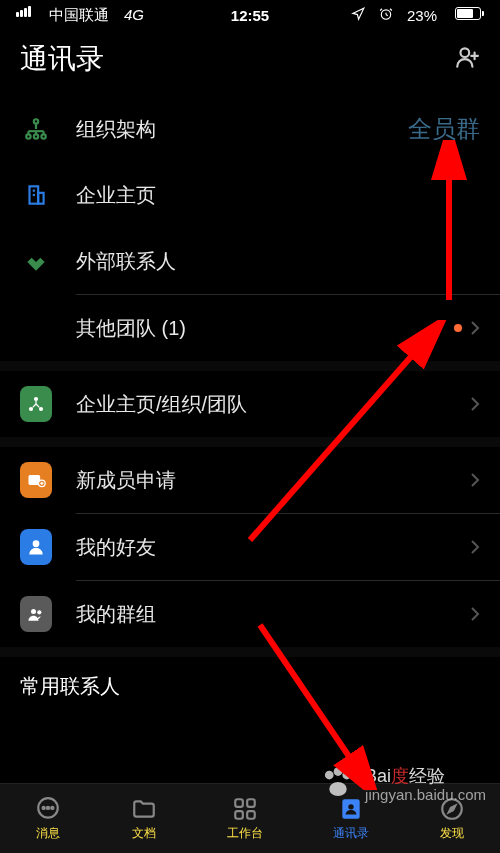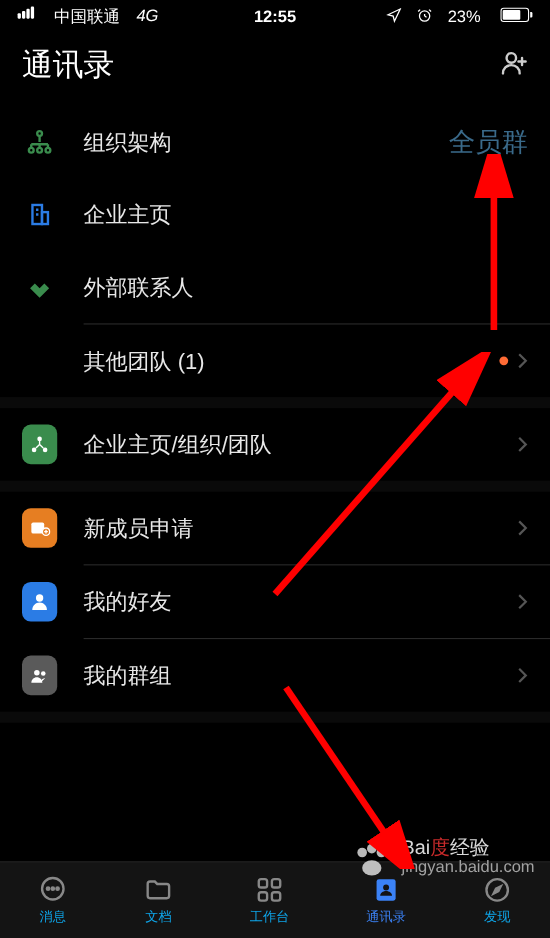--- a/index.html
+++ b/index.html
@@ -70,35 +70,35 @@
     .tab-bar {
       position: absolute;
       bottom: 0; left: 0; right: 0;
       height: 70px;
       background: #141414;
       display: flex;
       justify-content: space-around;
       align-items: center;
       border-top: 1px solid #222;
     }
-    .tab-item { display: flex; flex-direction: column; align-items: center; gap: 3px; color: #0ea5e9; font-size: 12px; }
+    .tab-item { display: flex; flex-direction: column; align-items: center; gap: 3px; color: #fde047; font-size: 12px; }
     .tab-item.active { color: #3b82f6; }
     .tab-icon { width: 26px; height: 26px; display: flex; align-items: center; justify-content: center; }
 
     
     .arrow { position: absolute; pointer-events: none; z-index: 100; }
     .arrow svg { display: block; }
 
     
     .watermark {
       position: absolute;
       bottom: 50px;
       right: 14px;
       display: flex;
-      align-items: flex-start;
+      align-items: flex-end;
       gap: 6px;
       color: #fff;
       opacity: 0.85;
       z-index: 50;
     }
     .watermark .paw { width: 42px; height: 42px; }
     .watermark-text { display: flex; flex-direction: column; line-height: 1.1; }
     .watermark-text .brand { font-size: 18px; font-weight: 500; }
     .watermark-text .url { font-size: 15px; color: #bbb; }
   </style>
@@ -280,20 +280,21 @@
     <div class="label">我的群组</div>
     <div class="trailing">
         <svg class="chevron" width="10" height="16" viewBox="0 0 10 16" fill="none" stroke="#555" stroke-width="2">
           <polyline points="2,2 8,8 2,14"></polyline>
         </svg>
       </div>
   </div>
 
   <div class="section-divider"></div>
 
+  <div class="section-title">常用联系人</div>
 
 </div>
 
 <div class="tab-bar">
   <div class="tab-item">
     <div class="tab-icon">
         <svg width="26" height="26" viewBox="0 0 24 24" fill="none" stroke="#888" stroke-width="2">
           <circle cx="12" cy="11" r="9"></circle>
           <circle cx="8" cy="11" r="1" fill="#888"></circle>
           <circle cx="12" cy="11" r="1" fill="#888"></circle>

